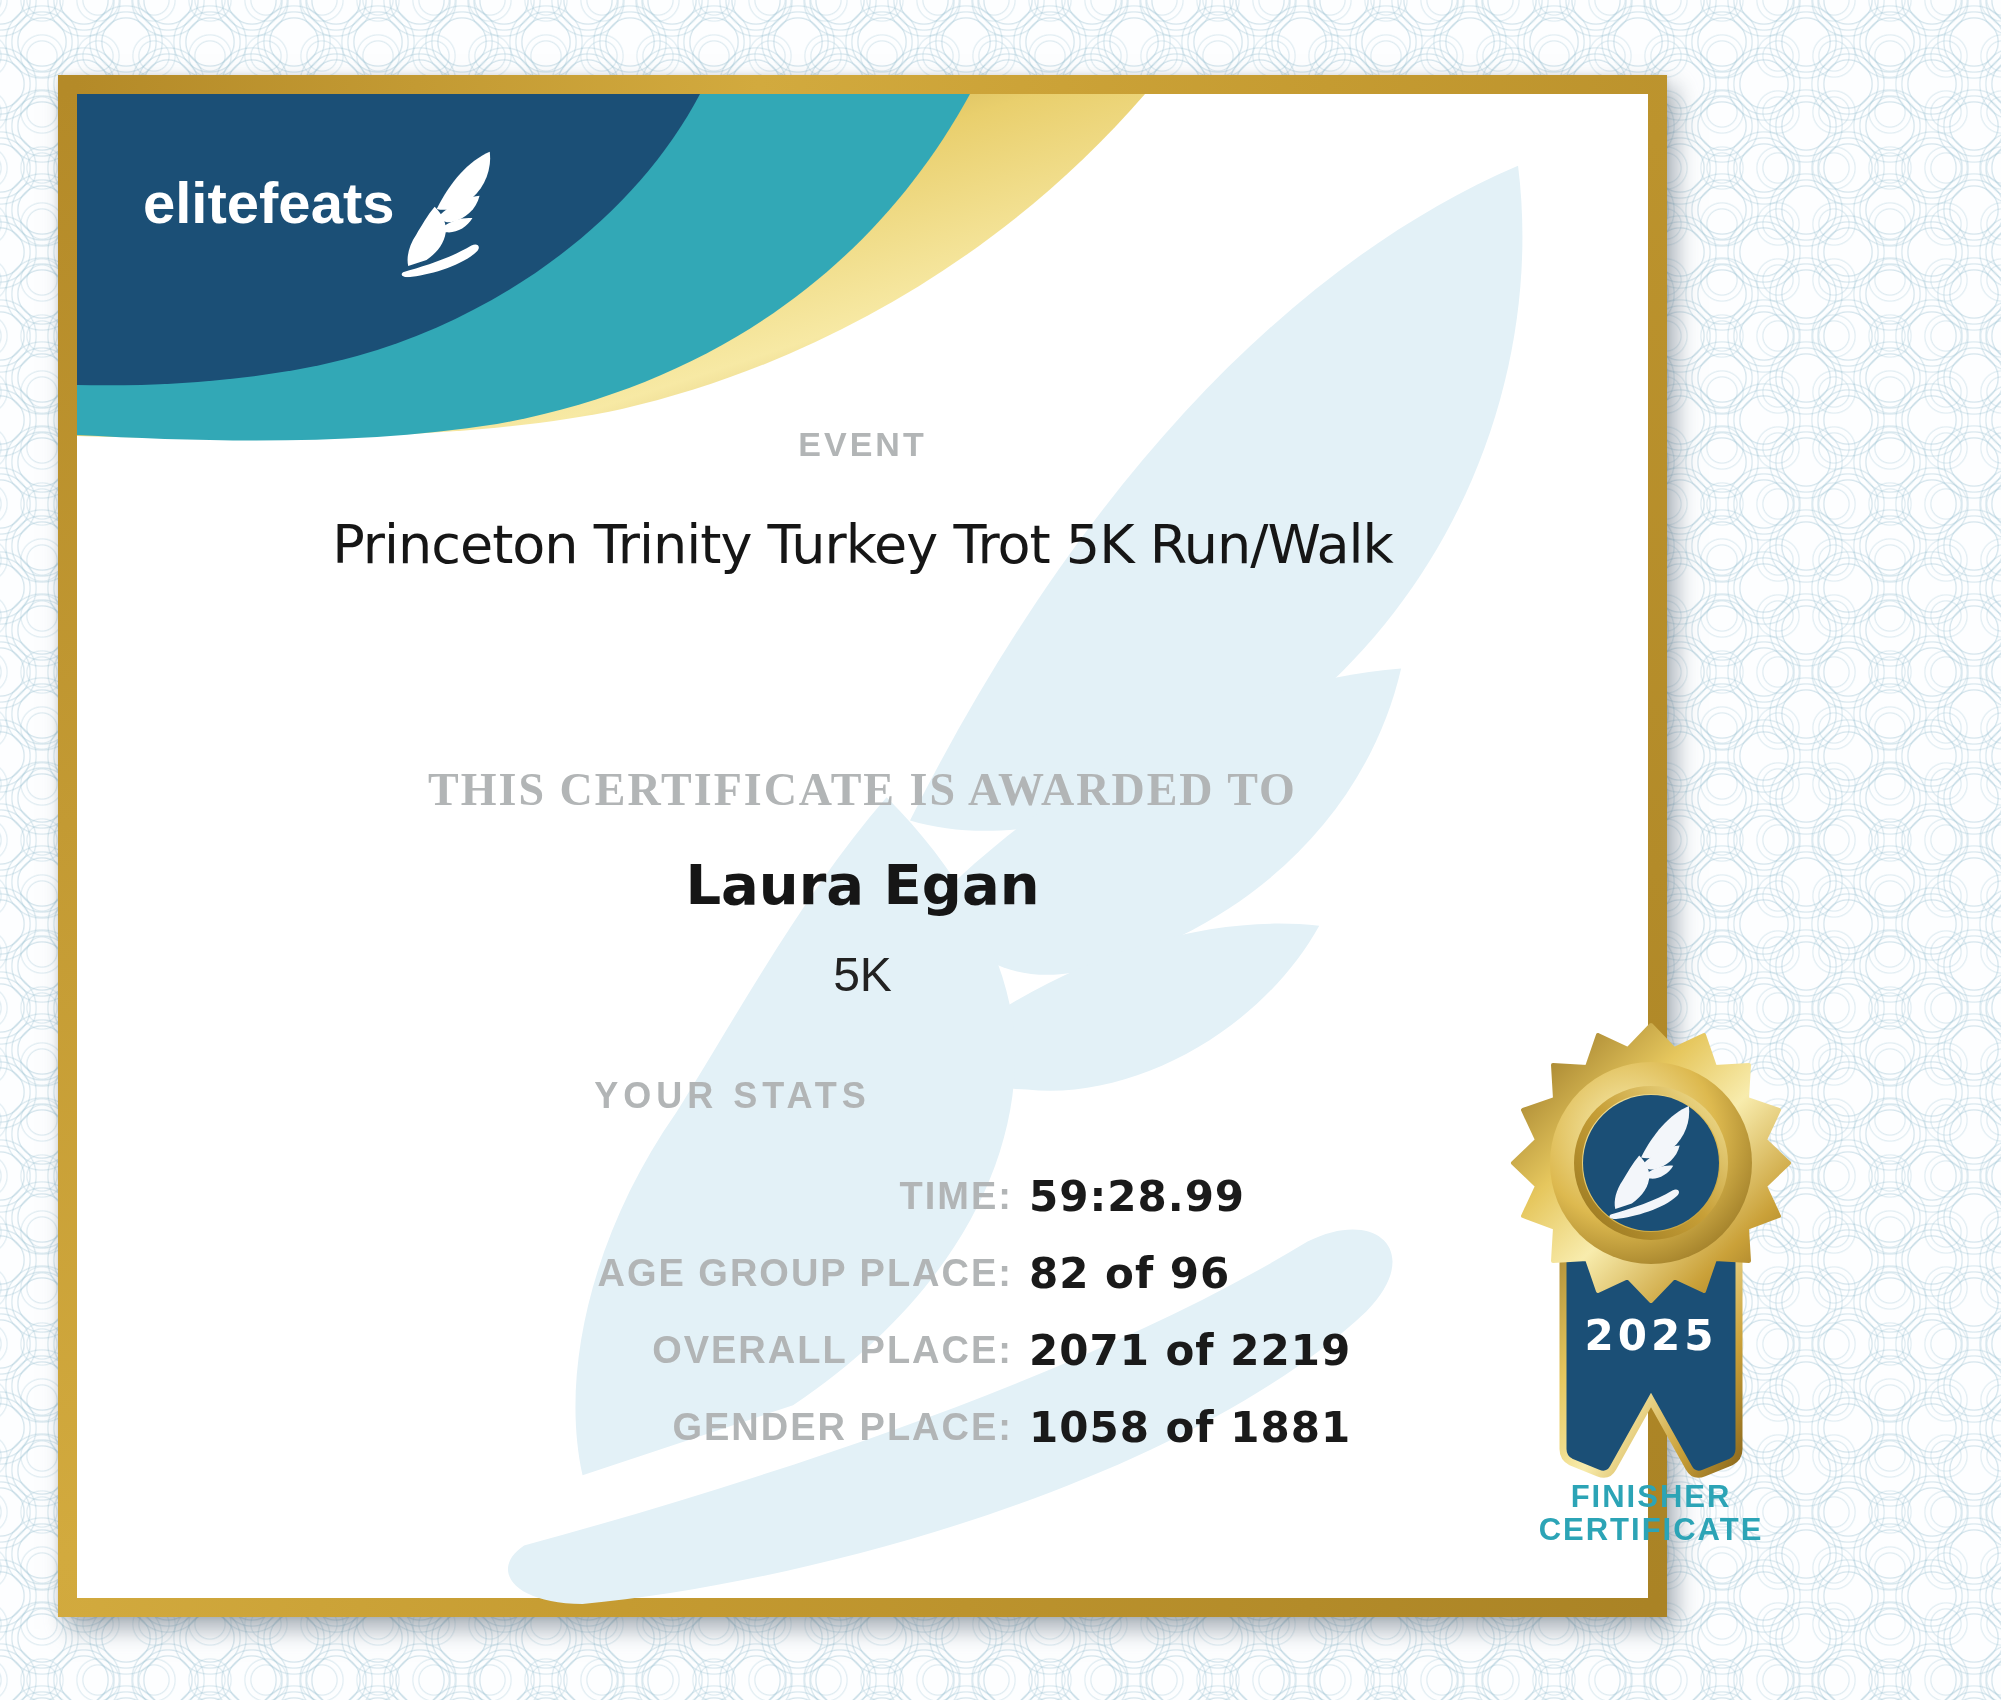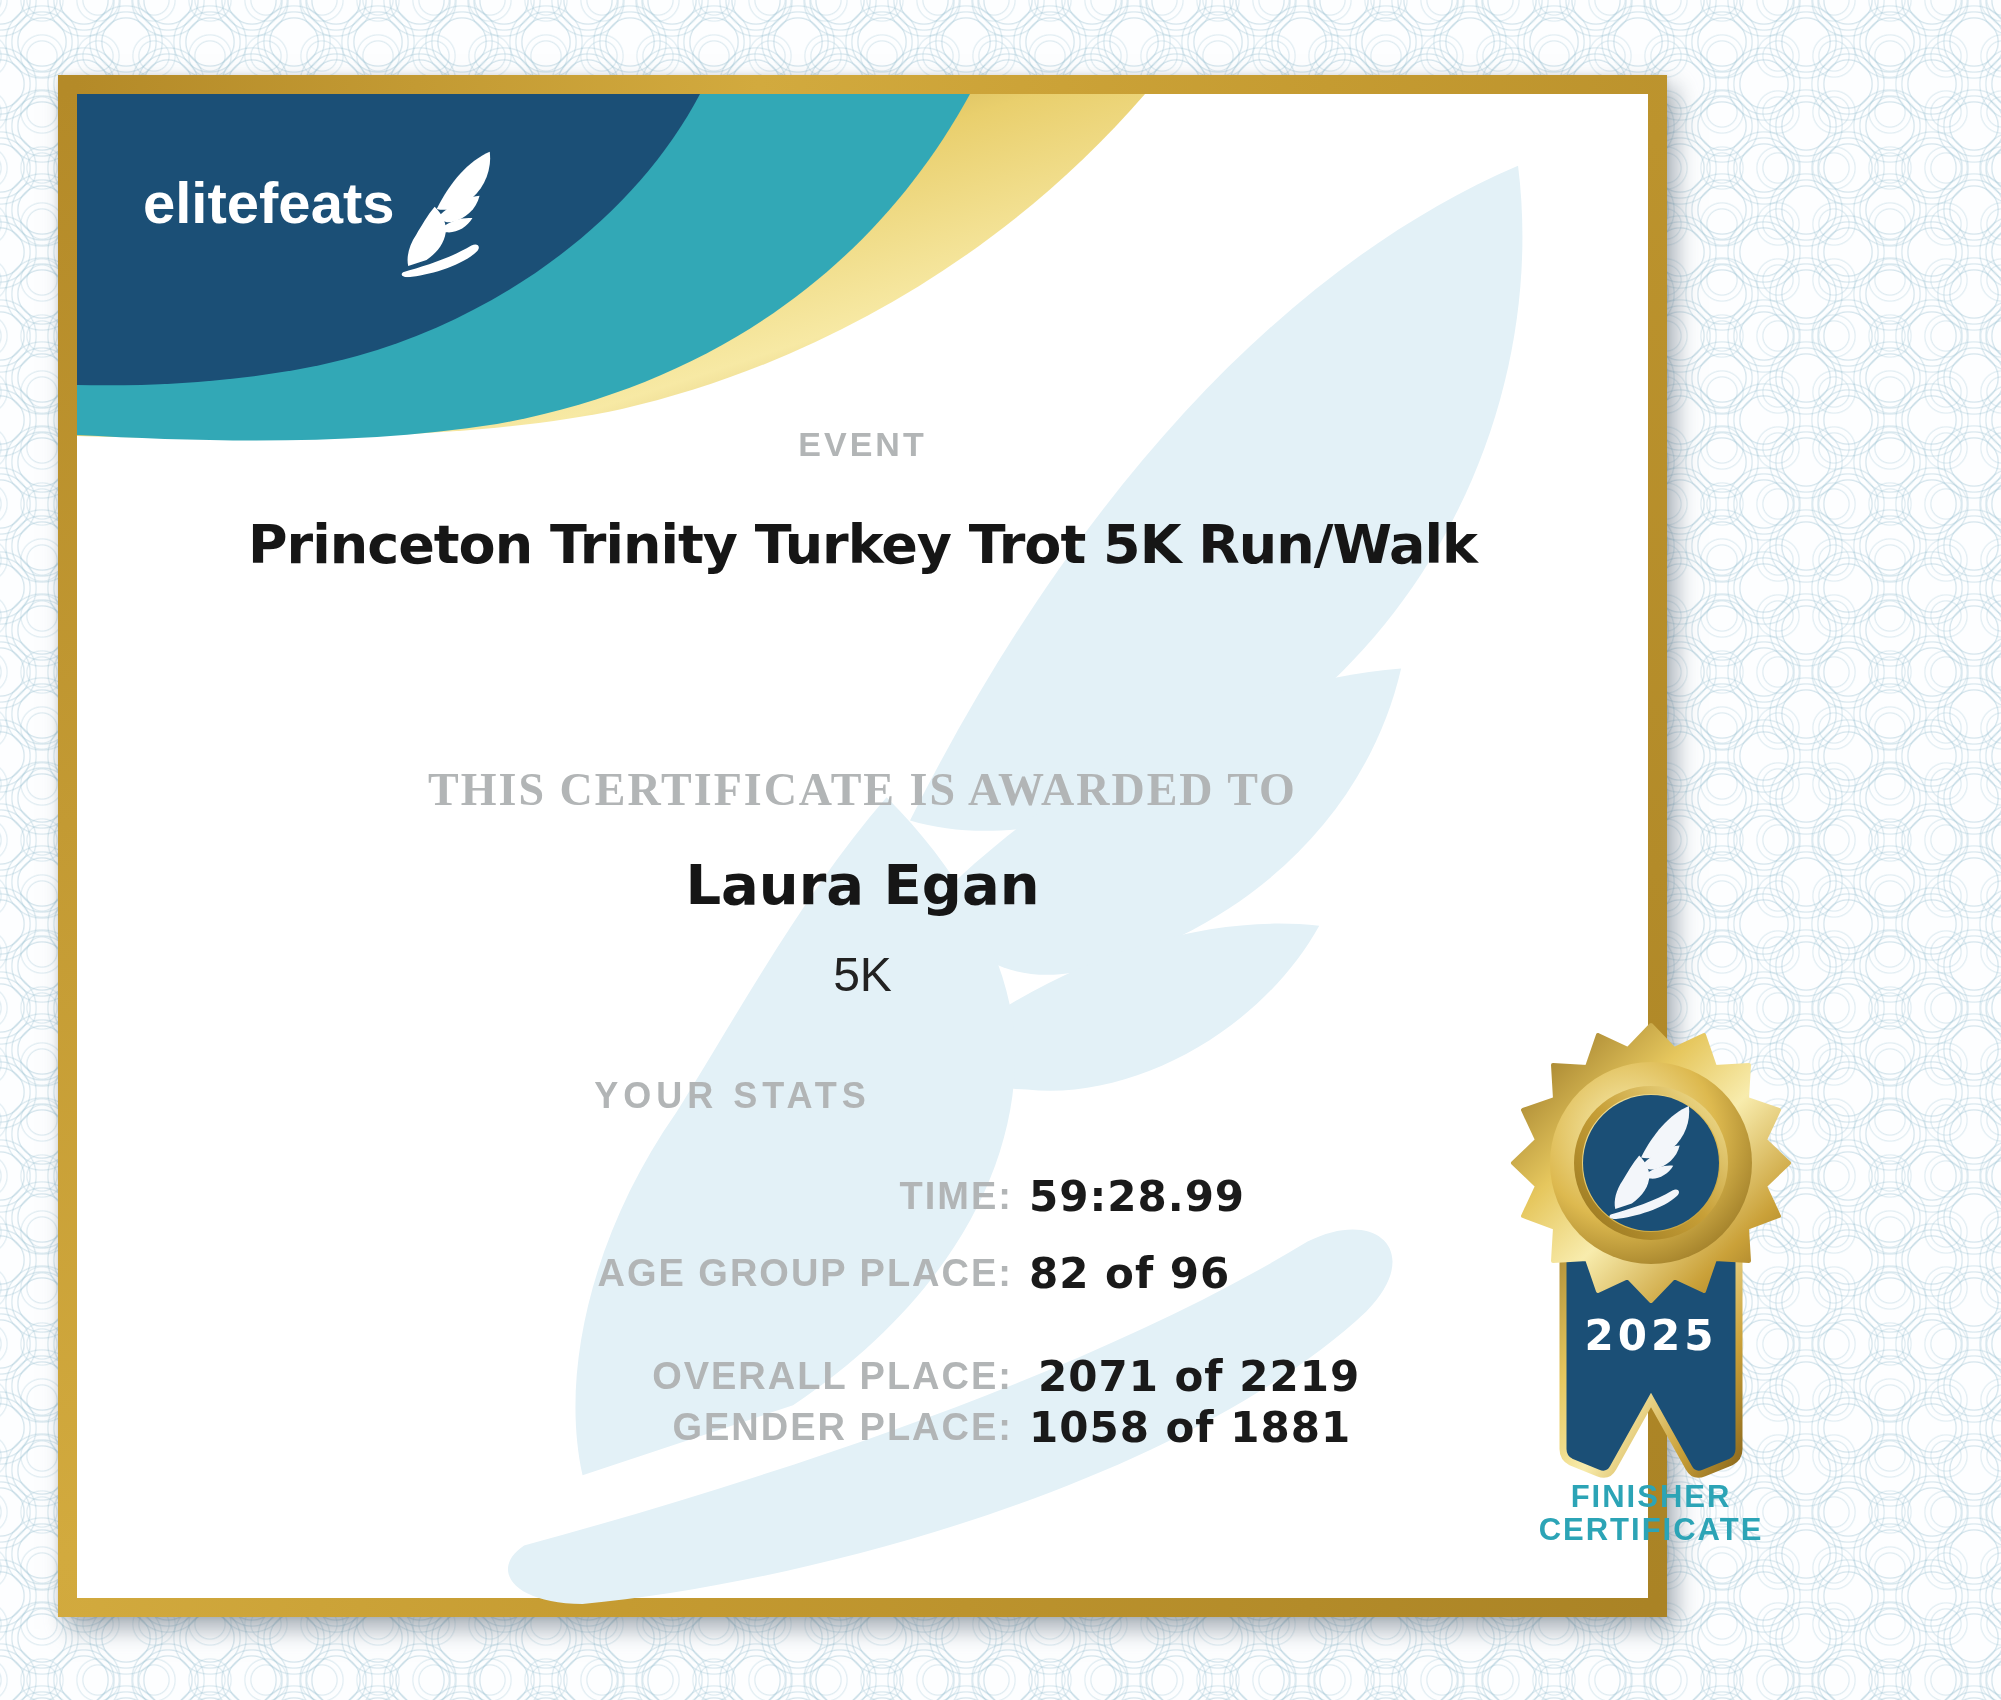--- a/index.html
+++ b/index.html
@@ -23,21 +23,21 @@
     position:absolute;left:58px;top:75px;width:1609px;height:1542px;
     box-sizing:border-box;background:#ffffff;
     border:19px solid #c0962f;
     border-image:linear-gradient(115deg,#b48a28,#d2aa3e 30%,#c59b31 55%,#aa8325) 1;
     box-shadow:9px 12px 22px rgba(96,112,124,.55), 0 0 6px rgba(0,0,0,.12);
   }
   .abs{position:absolute;}
   .row{position:absolute;left:0;width:100%;text-align:center;}
   .lbl{color:#b2b5b6;font-family:"Liberation Sans", sans-serif;font-weight:bold;}
   .evt{top:330px;font-size:34px;letter-spacing:3px;line-height:40px;}
-  .title{top:419px;font-size:54px;line-height:64px;font-weight:bold;color:#161616;letter-spacing:-1px;}
+  .title{top:419px;font-size:54px;line-height:64px;font-weight:normal;color:#161616;letter-spacing:-1px;}
   .awarded{top:674px;font-size:46px;letter-spacing:2px;line-height:44px;font-family:Liberation Serif, serif;}
   .name{top:758px;font-size:56px;line-height:66px;font-weight:bold;color:#161616;}
   .dist{top:853px;font-size:48px;line-height:56px;color:#222;font-family:"Liberation Sans", sans-serif;}
   .yourstats{top:980px;left:-130px;font-size:36px;letter-spacing:5px;line-height:44px;}
   .stat-row{position:absolute;left:0;width:100%;height:77px;display:flex;align-items:center;padding-left:18px;}
   .stat-label{width:918px;text-align:right;color:#b2b5b6;font-size:38px;letter-spacing:2px;font-family:"Liberation Sans", sans-serif;font-weight:bold;}
   .stat-value{margin-left:16px;font-size:42px;font-weight:bold;color:#1a1a1a;letter-spacing:1px;}
   .logo-text{position:absolute;left:66px;top:74px;color:#ffffff;font-size:58px;line-height:70px;font-weight:bold;font-family:"Liberation Sans", sans-serif;letter-spacing:0;}
   .badge-caption{position:absolute;left:1414px;top:1386px;width:320px;text-align:center;
     color:#2ca4b6;font-size:31px;line-height:33px;font-weight:bold;letter-spacing:2px;
@@ -92,21 +92,21 @@
     <div class="row lbl yourstats">YOUR STATS</div>
 
     <div class="stat-row" style="top:1064px;">
       <div class="stat-label">TIME:</div>
       <div class="stat-value">59:28.99</div>
     </div>
     <div class="stat-row" style="top:1141px;">
       <div class="stat-label">AGE GROUP PLACE:</div>
       <div class="stat-value">82 of 96</div>
     </div>
-    <div class="stat-row" style="top:1244px;gap:9px;">
+    <div class="stat-row" style="top:1218px;">
       <div class="stat-label">OVERALL PLACE:</div>
       <div class="stat-value">2071 of 2219</div>
     </div>
     <div class="stat-row" style="top:1295px;">
       <div class="stat-label">GENDER PLACE:</div>
       <div class="stat-value">1058 of 1881</div>
     </div>
 
     <svg class="abs" style="left:1420px;top:915px;width:310px;height:480px;" viewBox="0 0 310 480">
       <defs>

